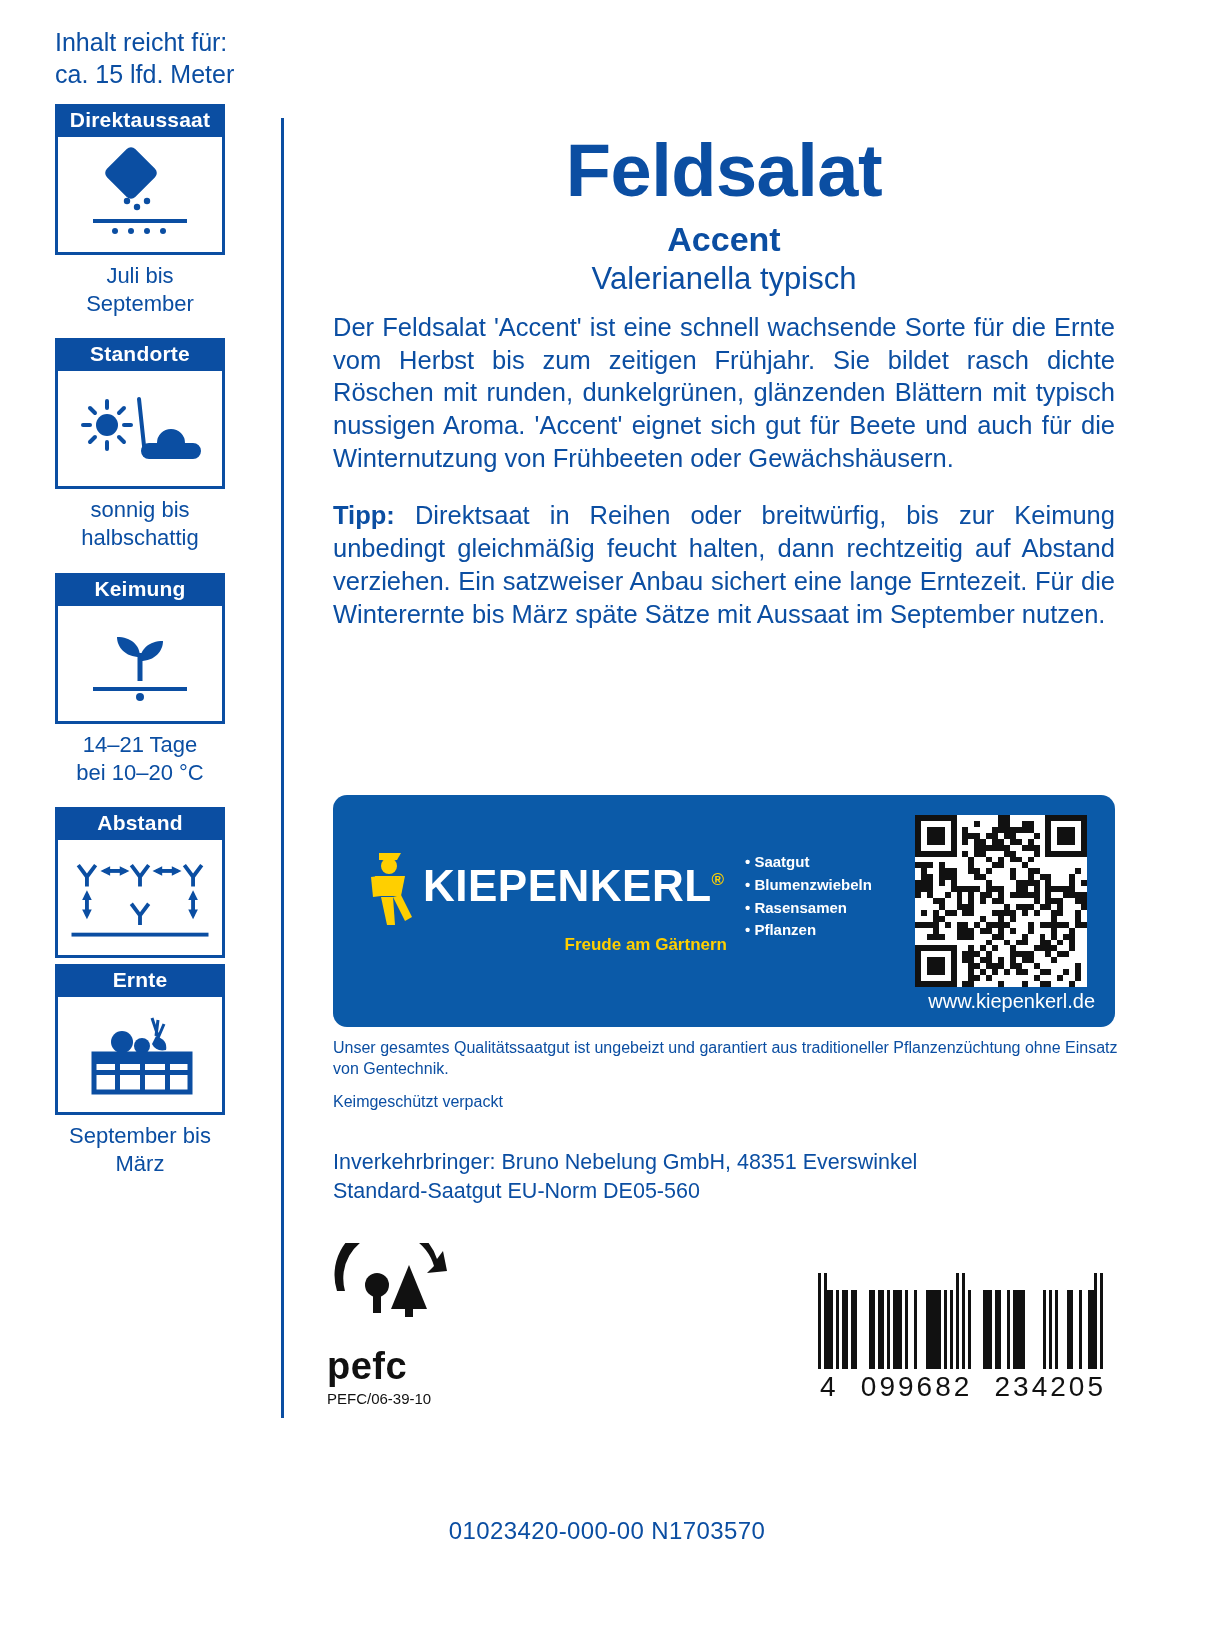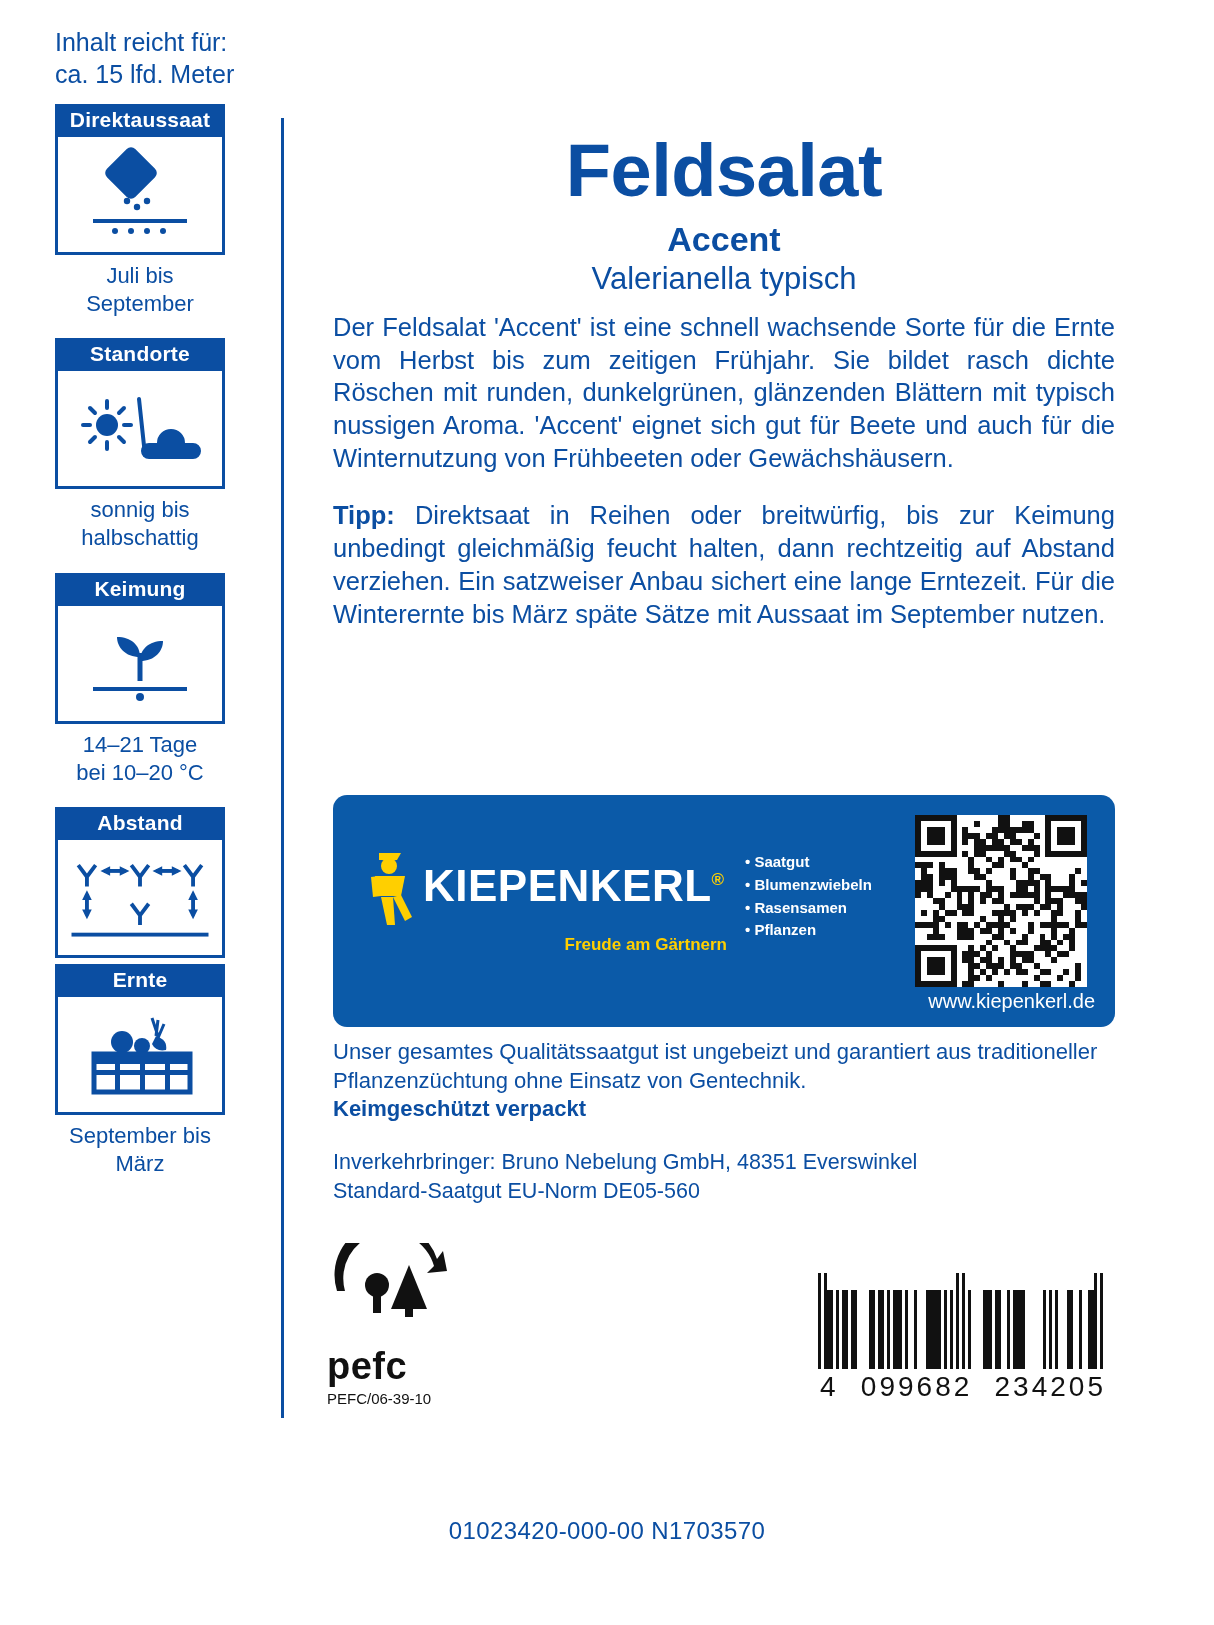--- a/index.html
+++ b/index.html
@@ -187,27 +187,27 @@
     color: #ffffff;
     font-size: 20px;
   }
 
   
   .footer-text {
     position: absolute;
     left: 333px;
     top: 1038px;
     width: 790px;
-    font-size: 22px;
+    font-size: 16px;
     line-height: 1.3;
     color: #0b4ea2;
   }
   .footer-bold {
-    font-weight: bold;
-    margin-top: 0;
+    font-weight: normal;
+    margin-top: 12px;
   }
   .legal {
     position: absolute;
     left: 333px;
     top: 1148px;
     width: 790px;
     font-size: 21.5px;
     line-height: 1.35;
     color: #0b4ea2;
   }

